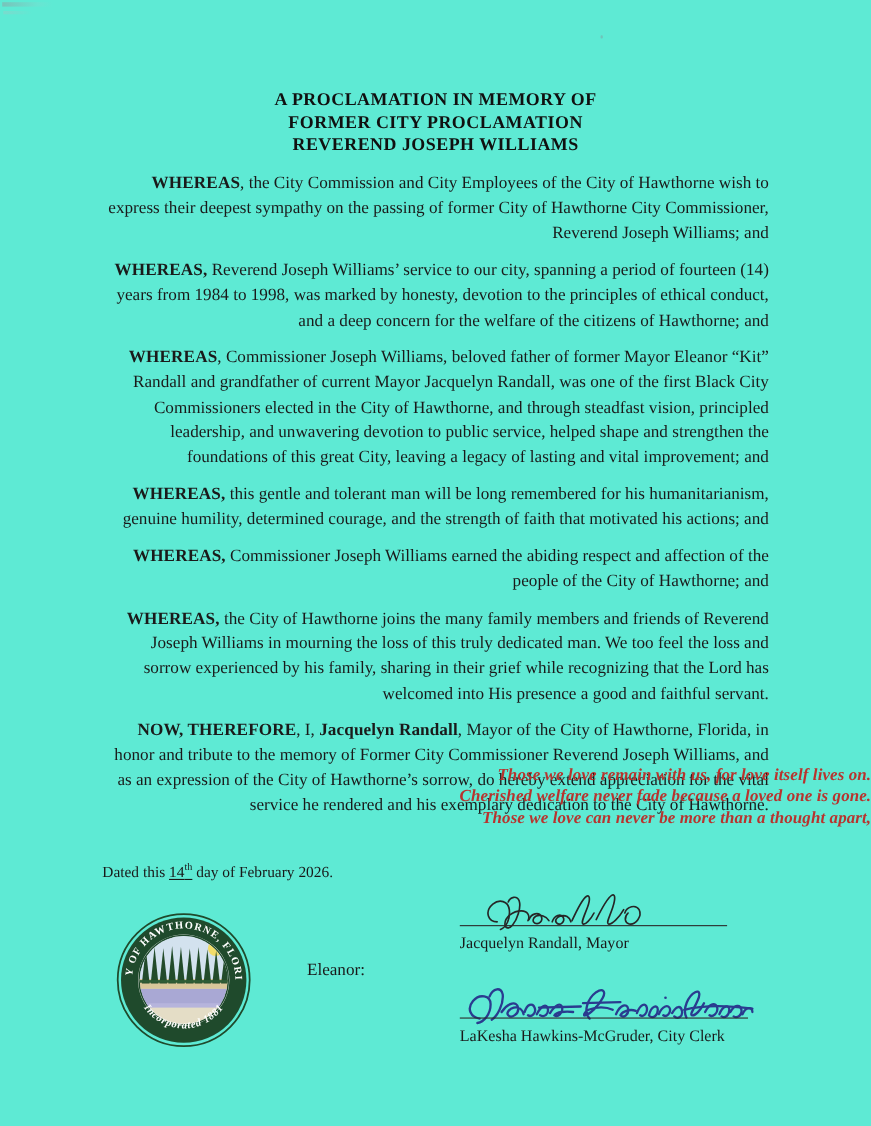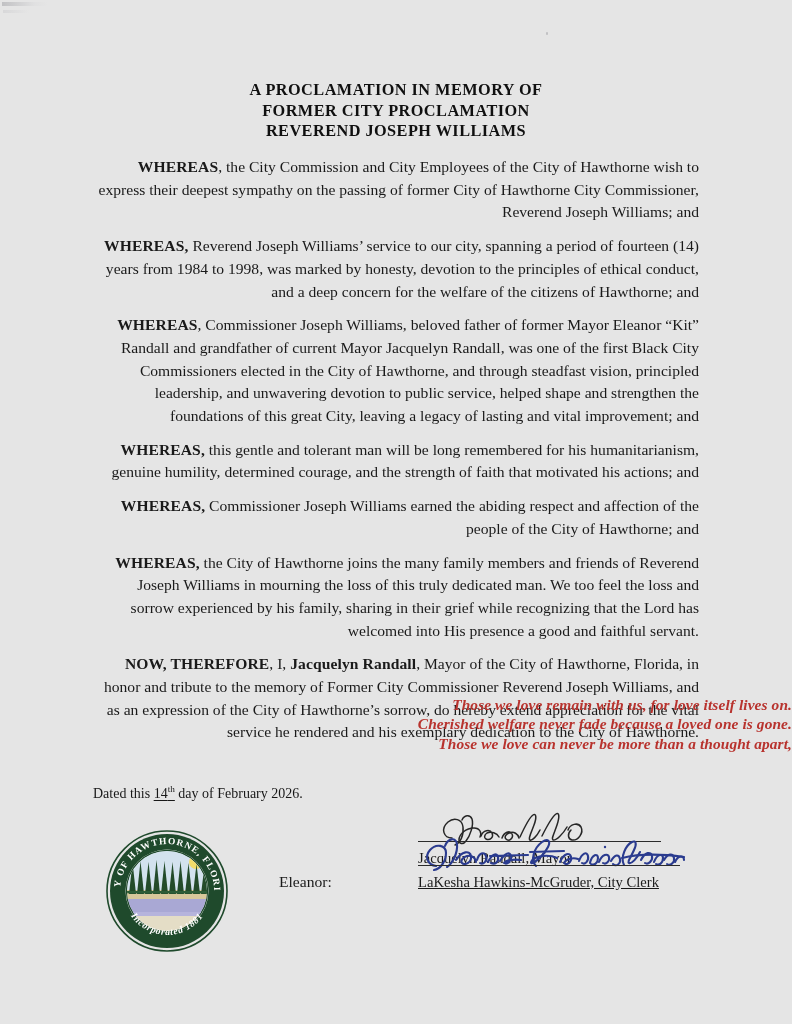--- a/index.html
+++ b/index.html
@@ -14,21 +14,21 @@
     position: relative;
     overflow: hidden;
     font-family: "Liberation Serif", "DejaVu Serif", serif;
     color: #181818;
     -webkit-font-smoothing: antialiased;
   }
 
   .page {
     position: absolute;
     inset: 0;
-    background: #e5e5e5;
+    background: #5eead4;
   }
 
   
   .scan-smudge {
     position: absolute;
     left: 2px;
     top: 2px;
     width: 46px;
     height: 4px;
     background: linear-gradient(90deg, rgba(150,150,155,.45), rgba(190,190,195,.12) 70%, rgba(255,255,255,0));
@@ -133,23 +133,22 @@
   
   .sig-mayor {
     position: absolute;
     left: 418px;
     top: 812px;
     width: 268px;
   }
   .sig-clerk {
     position: absolute;
     left: 418px;
-    top: 836px;
+    top: 896px;
     width: 268px;
-    text-decoration: underline;
   }
   .sig-ink-wrap {
     position: relative;
     height: 34px;
   }
   .sig-ink {
     position: absolute;
     left: 0;
     top: -4px;
     width: 268px;

